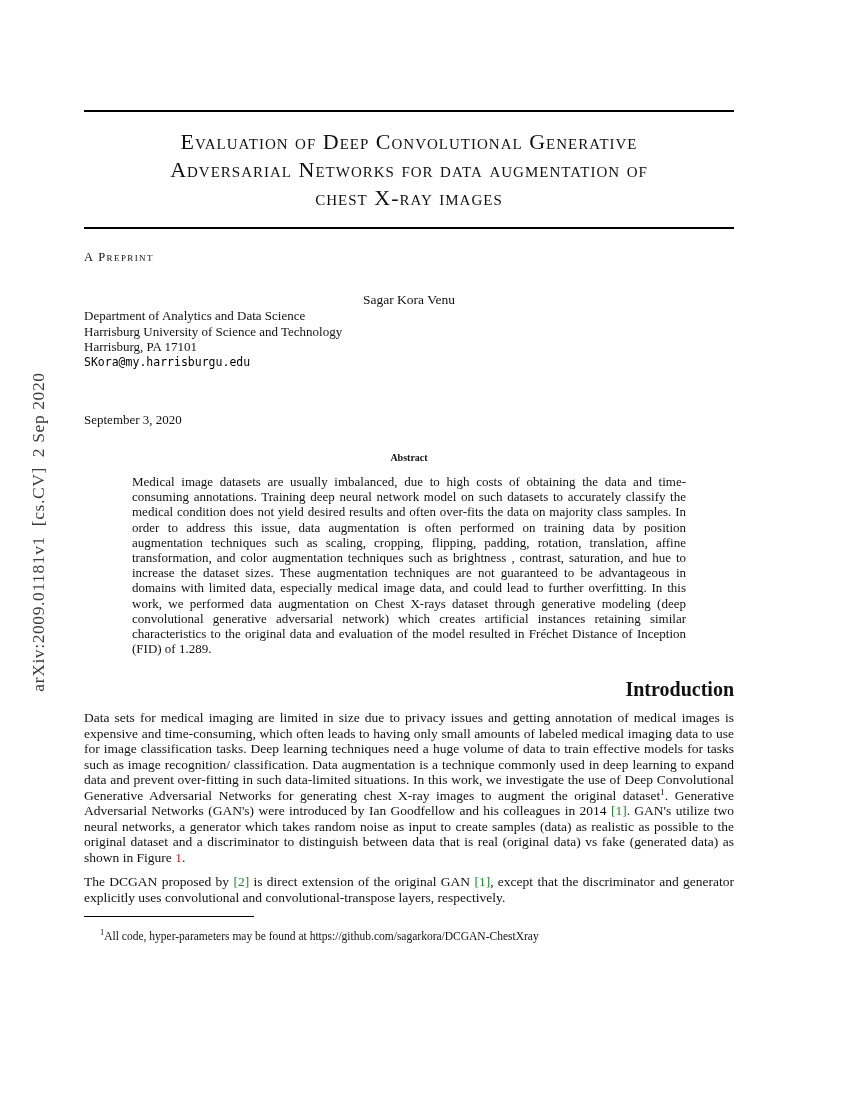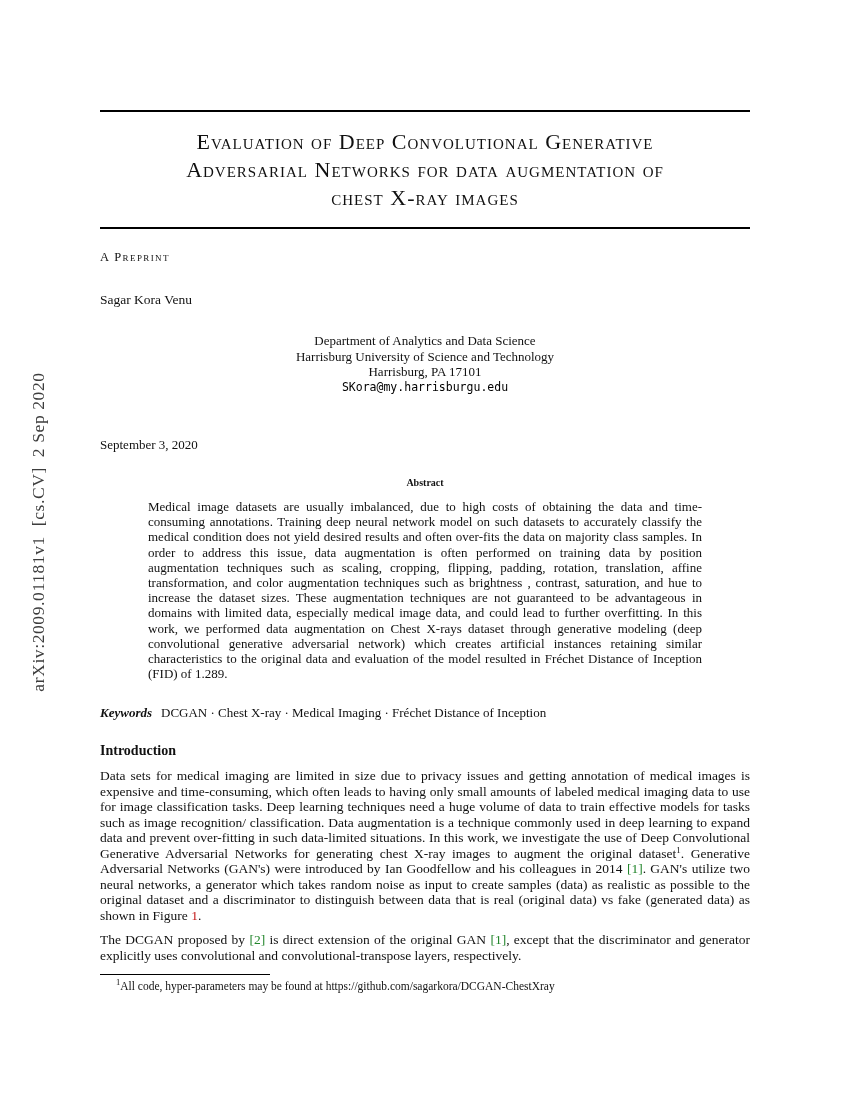--- a/index.html
+++ b/index.html
@@ -18,21 +18,21 @@
     left: 38px;
     top: 532px;
     transform: translate(-50%, -50%) rotate(-90deg);
     white-space: nowrap;
     font-size: 17.5px;
     letter-spacing: 0.6px;
     color: #3d3d3d;
   }
   .content {
     position: absolute;
-    left: 100px;
+    left: 84px;
     top: 0;
     width: 650px;
   }
   .rule { border: none; border-top: 2.6px solid #000; height: 0; }
   .rule-top { margin-top: 110px; }
   .rule-bottom { margin-top: 15px; }
   .title {
     margin: 16px 8px 0 8px;
     text-align: center;
     font-size: 22px;
@@ -44,27 +44,27 @@
   }
   .preprint {
     margin-top: 21px;
     text-align: left;
     font-variant: small-caps;
     font-size: 12.5px;
     letter-spacing: 1.4px;
   }
   .author {
     margin-top: 27px;
-    text-align: left;
+    text-align: center;
     font-size: 13.5px;
     font-weight: 500;
   }
   .affil {
-    margin-top: 25px;
-    text-align: center;
+    margin-top: 0;
+    text-align: left;
     font-size: 13px;
     line-height: 15.5px;
   }
   .email {
     font-family: "DejaVu Sans Mono", "Liberation Mono", monospace;
     font-size: 11.5px;
     color: #000;
   }
   .date {
     margin-top: 42px;
@@ -87,41 +87,42 @@
     margin-top: 24px;
     font-size: 13px;
   }
   .kw-label {
     font-weight: bold;
     font-style: italic;
     margin-right: 9px;
   }
   .section-heading {
     margin-top: 22px;
-    font-size: 14px;
+    font-size: 20px;
     font-weight: bold;
+    text-align: right;
   }
   .para {
     margin: 9px 0 0 0;
     text-align: justify;
     font-size: 13.5px;
     line-height: 15.5px;
   }
   .cite { color: #22852b; }
   .figref { color: #c41a1a; }
   sup.fnmark { font-size: 9px; line-height: 0; }
   .footnote-rule {
     margin-top: 11px;
     width: 170px;
     border: none;
     border-top: 1px solid #000;
     height: 0;
   }
   .footnote {
-    margin-top: 4px;
+    margin-top: 12px;
     padding-left: 16px;
     font-size: 11.5px;
     line-height: 14px;
   }
   .footnote sup { font-size: 8.5px; line-height: 0; }
 </style>
 </head>
 <body>
 
 <div class="page">
@@ -150,21 +151,20 @@
       <div>Harrisburg, PA 17101</div>
       <div class="email">SKora@my.harrisburgu.edu</div>
     </div>
 
     <div class="date">September 3, 2020</div>
 
     <div class="abstract-heading">Abstract</div>
 
     <div class="abstract-body">Medical image datasets are usually imbalanced, due to high costs of obtaining the data and time-consuming annotations. Training deep neural network model on such datasets to accurately classify the medical condition does not yield desired results and often over-fits the data on majority class samples. In order to address this issue, data augmentation is often performed on training data by position augmentation techniques such as scaling, cropping, flipping, padding, rotation, translation, affine transformation, and color augmentation techniques such as brightness , contrast, saturation, and hue to increase the dataset sizes. These augmentation techniques are not guaranteed to be advantageous in domains with limited data, especially medical image data, and could lead to further overfitting. In this work, we performed data augmentation on Chest X-rays dataset through generative modeling (deep convolutional generative adversarial network) which creates artificial instances retaining similar characteristics to the original data and evaluation of the model resulted in Fréchet Distance of Inception (FID) of 1.289.</div>
 
-    <div class="keywords"><span class="kw-label">Keywords</span><span>DCGAN · Chest X-ray · Medical Imaging · Fréchet Distance of Inception</span></div>
 
     <div class="section-heading">Introduction</div>
 
     <p class="para"><span>Data sets for medical imaging are limited in size due to privacy issues and getting annotation of medical images is expensive and time-consuming, which often leads to having only small amounts of labeled medical imaging data to use for image classification tasks. Deep learning techniques need a huge volume of data to train effective models for tasks such as image recognition/ classification. Data augmentation is a technique commonly used in deep learning to expand data and prevent over-fitting in such data-limited situations. In this work, we investigate the use of Deep Convolutional Generative Adversarial Networks for generating chest X-ray images to augment the original dataset</span><sup class="fnmark">1</sup><span>. Generative Adversarial Networks (GAN's) were introduced by Ian Goodfellow and his colleagues in 2014 </span><span class="cite">[1]</span><span>. GAN's utilize two neural networks, a generator which takes random noise as input to create samples (data) as realistic as possible to the original dataset and a discriminator to distinguish between data that is real (original data) vs fake (generated data) as shown in Figure </span><span class="figref">1</span><span>.</span></p>
 
     <p class="para"><span>The DCGAN proposed by </span><span class="cite">[2]</span><span> is direct extension of the original GAN </span><span class="cite">[1]</span><span>, except that the discriminator and generator explicitly uses convolutional and convolutional-transpose layers, respectively.</span></p>
 
     <div class="footnote-rule"></div>
 
     <div class="footnote"><sup>1</sup><span>All code, hyper-parameters may be found at </span><span>https://github.com/sagarkora/DCGAN-ChestXray</span></div>

